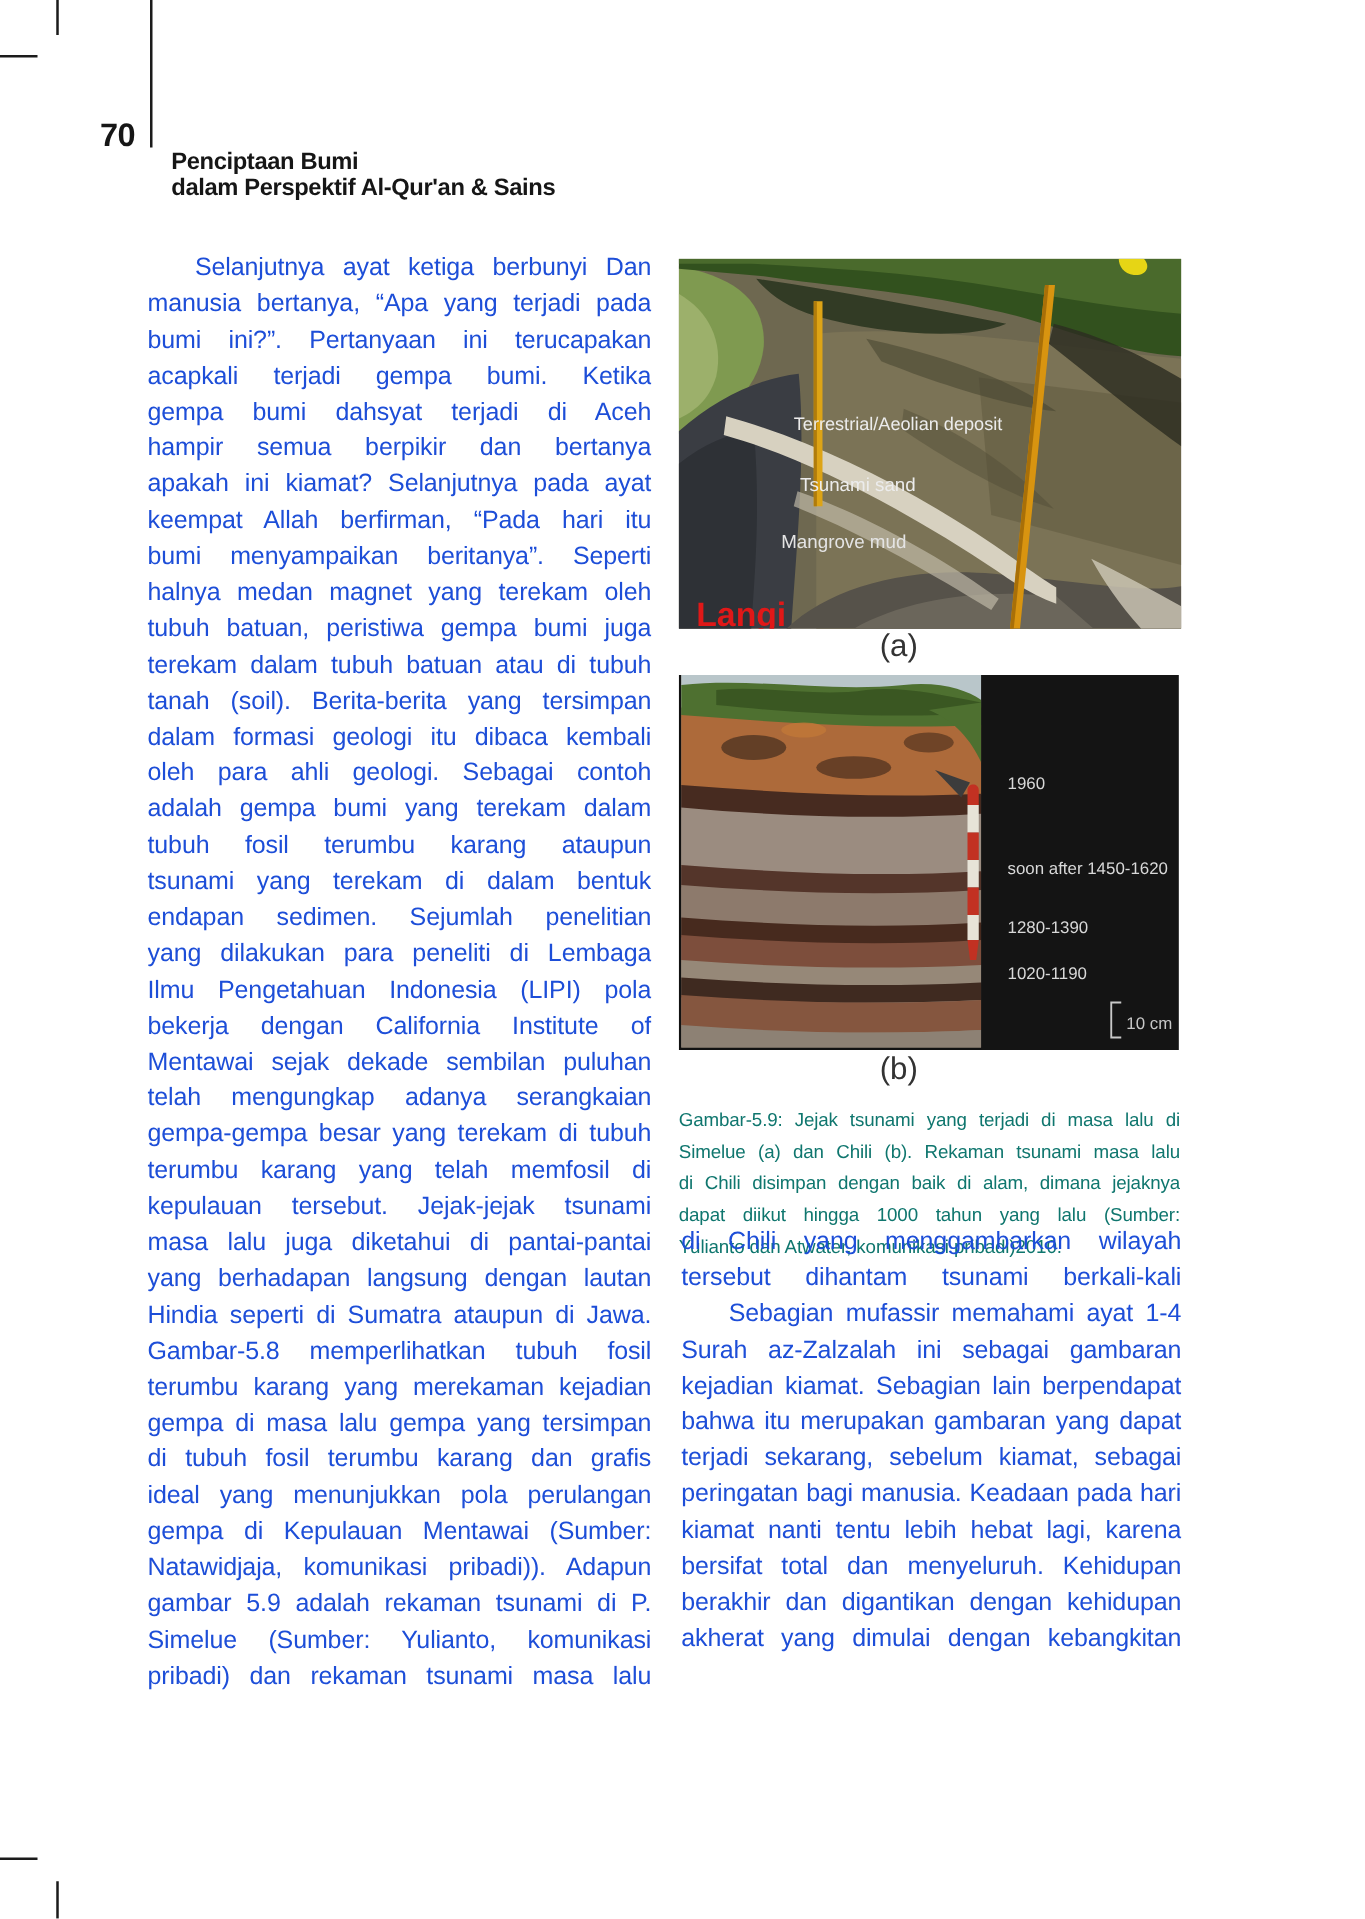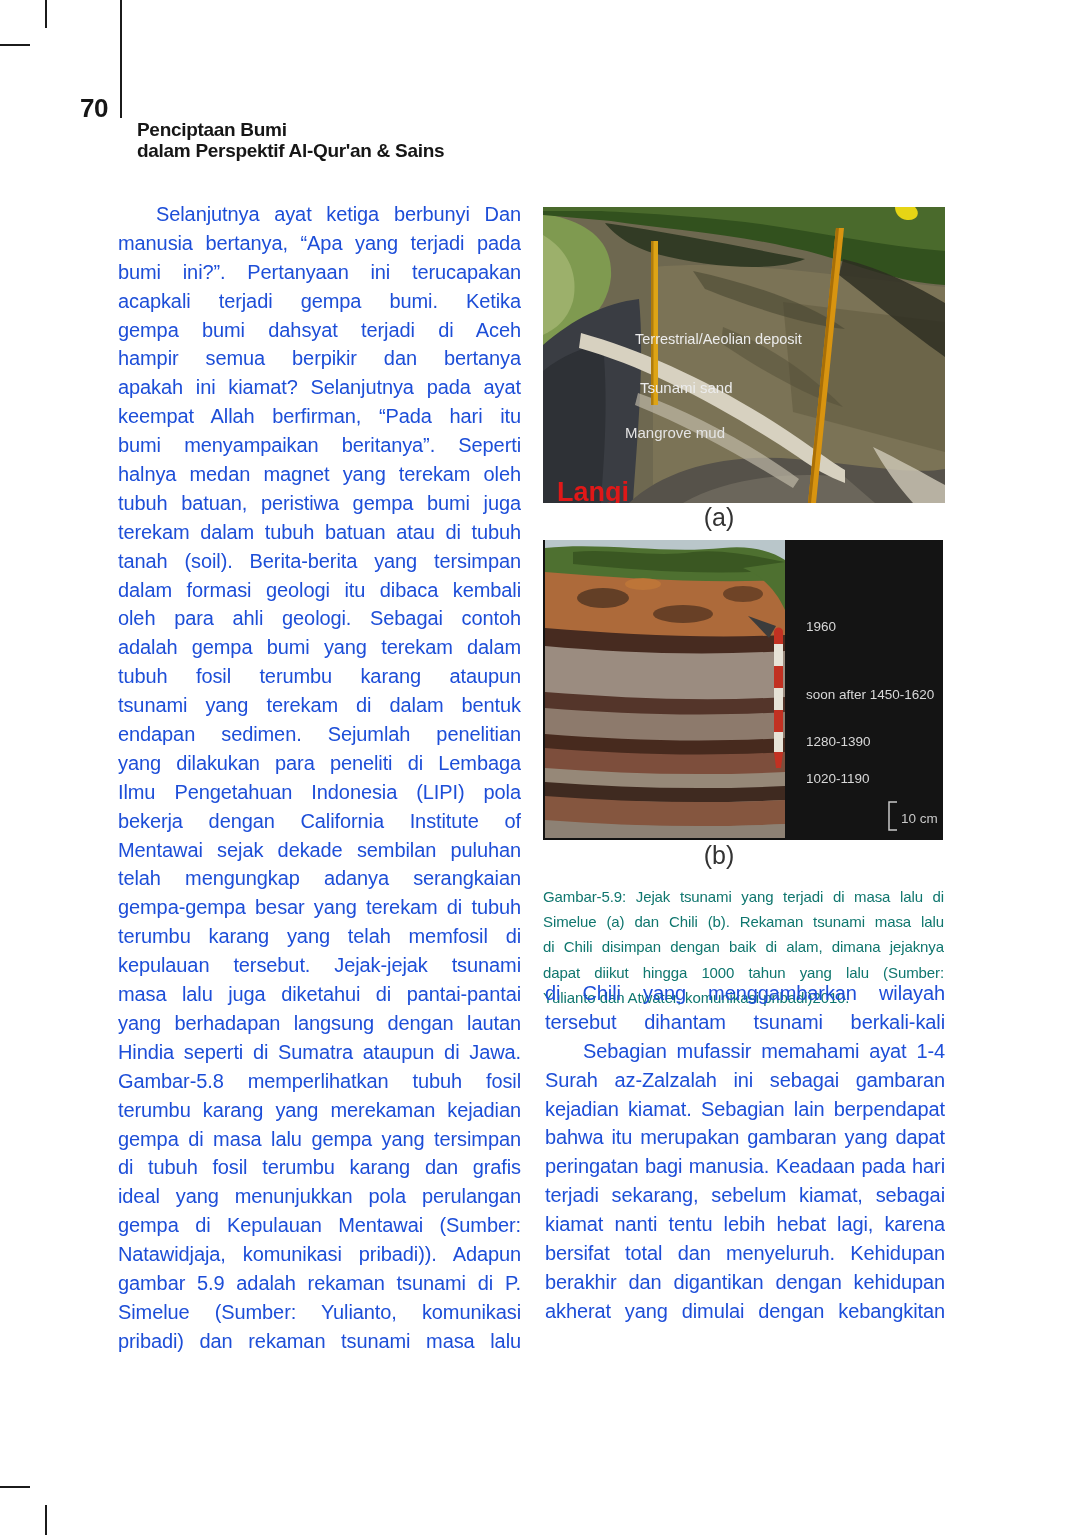--- a/index.html
+++ b/index.html
@@ -200,21 +200,21 @@
     <div class="cap-line end">Yulianto dan Atwater, komunikasi pribadi)2010.</div>
   </div>
 
   <div class="col-right-text">
     <div class="line">di Chili yang menggambarkan wilayah</div>
     <div class="line">tersebut dihantam tsunami berkali-kali</div>
     <div class="line indent">Sebagian mufassir memahami ayat 1-4</div>
     <div class="line">Surah az-Zalzalah ini sebagai gambaran awal</div>
     <div class="line">kejadian kiamat. Sebagian lain berpendapat</div>
     <div class="line">bahwa itu merupakan gambaran yang dapat</div>
+    <div class="line">terjadi sekarang, sebelum kiamat, sebagai</div>
     <div class="line">peringatan bagi manusia. Keadaan pada hari</div>
-    <div class="line">terjadi sekarang, sebelum kiamat, sebagai</div>
     <div class="line">kiamat nanti tentu lebih hebat lagi, karena</div>
     <div class="line">bersifat total dan menyeluruh. Kehidupan dunia</div>
     <div class="line">berakhir dan digantikan dengan kehidupan</div>
     <div class="line">akherat yang dimulai dengan kebangkitan</div>
   </div>
 
 </div>
 
 </body></html>

